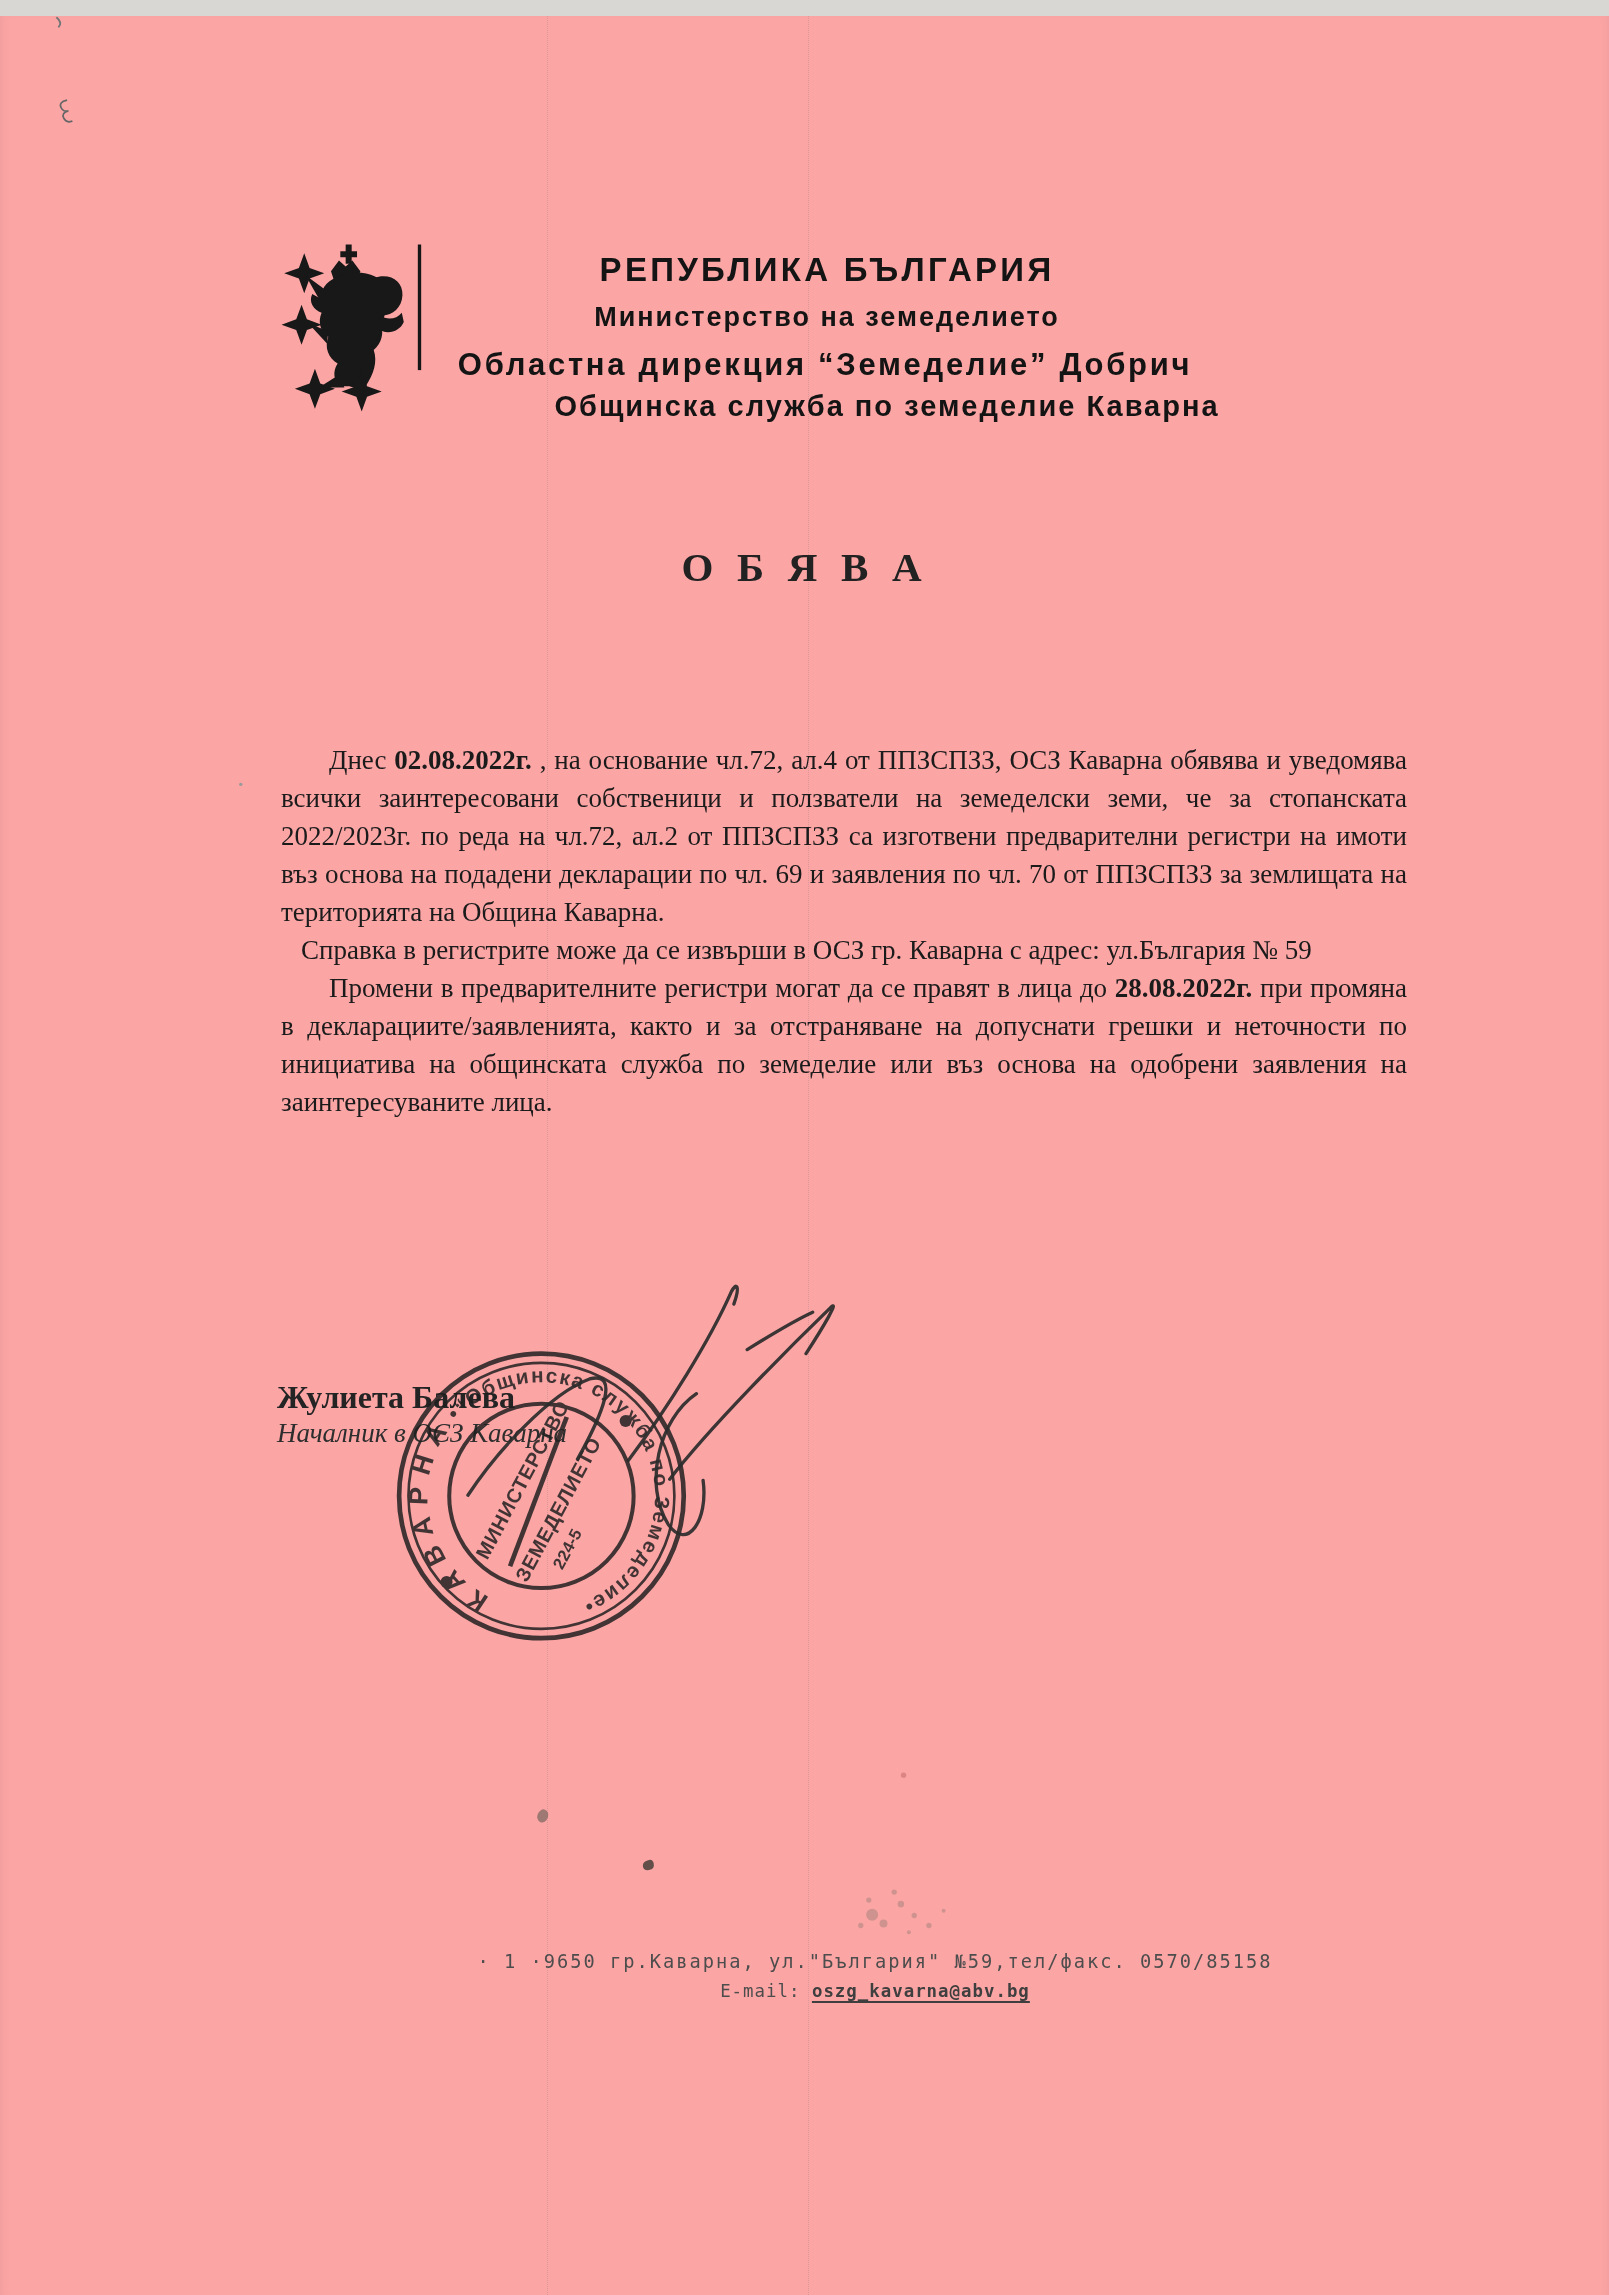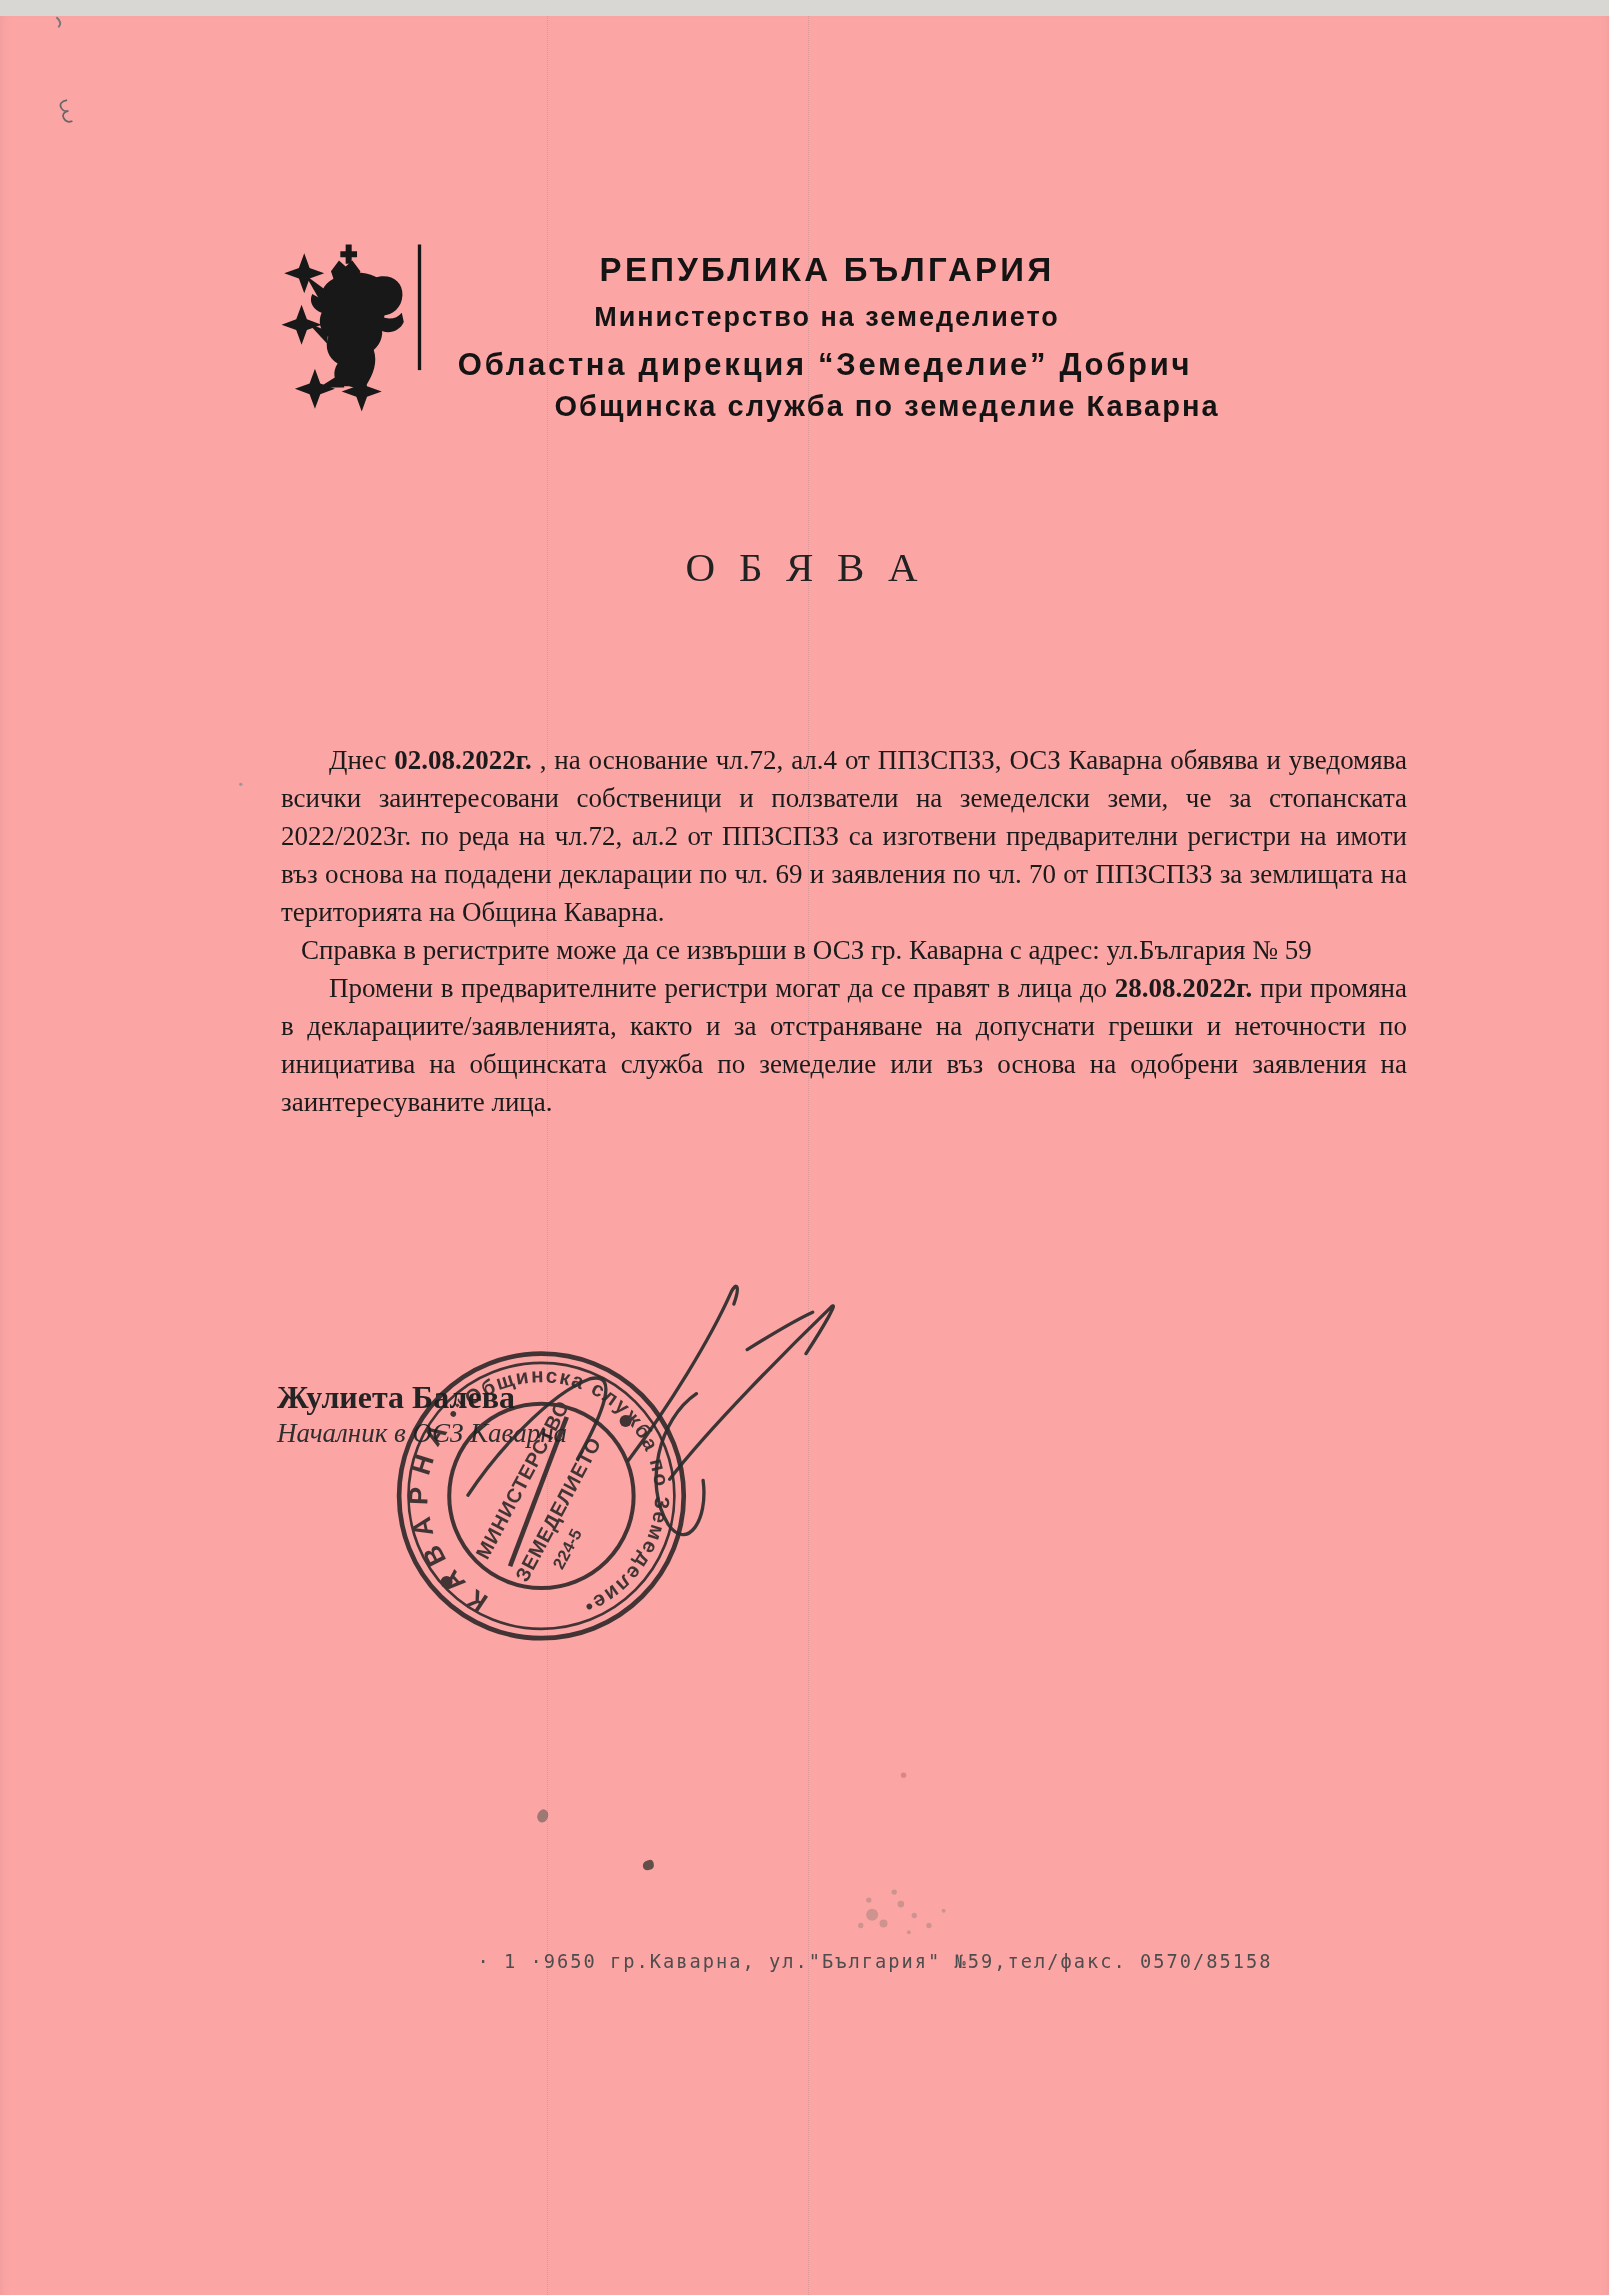--- a/index.html
+++ b/index.html
@@ -10,21 +10,21 @@
     box-shadow:inset 0 -6.7px 12px rgba(0,0,0,.07);
   }
   .scanline{position:absolute;top:0;height:100%;width:0;border-left:1.3px dotted rgba(110,110,110,.22);}
   .hdr-line{position:absolute;white-space:nowrap;transform:translateX(-50%);
     font-family:"Liberation Sans",sans-serif;font-weight:bold;color:#141414;}
   .hdr1{top:235px;left:827px;font-size:33px;letter-spacing:3.3px;}
   .hdr2{top:286px;left:827px;font-size:27px;letter-spacing:2px;}
   .hdr3{top:331px;left:825px;font-size:31px;letter-spacing:2.7px;}
   .hdr4{top:374px;left:887px;font-size:29px;letter-spacing:2px;}
   .doc-title{position:absolute;top:527px;left:805px;transform:translateX(-50%);
-    font-size:41px;font-weight:normal;letter-spacing:6.7px;white-space:nowrap;color:#222;}
+    font-size:41px;font-weight:bold;letter-spacing:6.7px;white-space:nowrap;color:#222;}
   .body-text{position:absolute;left:281px;top:725px;width:1126px;
     font-size:27px;line-height:38px;text-align:justify;color:#1b1b1b;}
   .body-text p{margin:0;font-family:Liberation Serif, serif;}
   .p1,.p2,.p4{text-indent:48px;}
   .p3{text-indent:20px;}
   .p1{margin-bottom:25.4px;}
   .p2{margin-bottom:29px;}
   .p3{margin-bottom:34px;}
   b.date{font-weight:bold;}
   .sig-name{position:absolute;left:277px;top:1363px;font-size:32px;font-weight:bold;color:#242424;}
@@ -142,16 +142,17 @@
       </g>
       <circle cx="700" cy="3420" r="2.5" fill="#888"></circle>
       <circle cx="712" cy="3424" r="2" fill="#999"></circle>
     </g>
 
     <rect x="0" y="3428" width="2409" height="7" fill="#b9b9b7" opacity=".6"></rect>
   </svg>
 
   <div class="footer">
     <div class="addr">· 1 ·9650 гр.Каварна, ул."България" №59,тел/факс. 0570/85158</div>
+    <div class="mail"><span>E-mail: </span><a>oszg_kavarna@abv.bg</a></div>
   </div>
 
 </div>
 
 
 </body></html>

